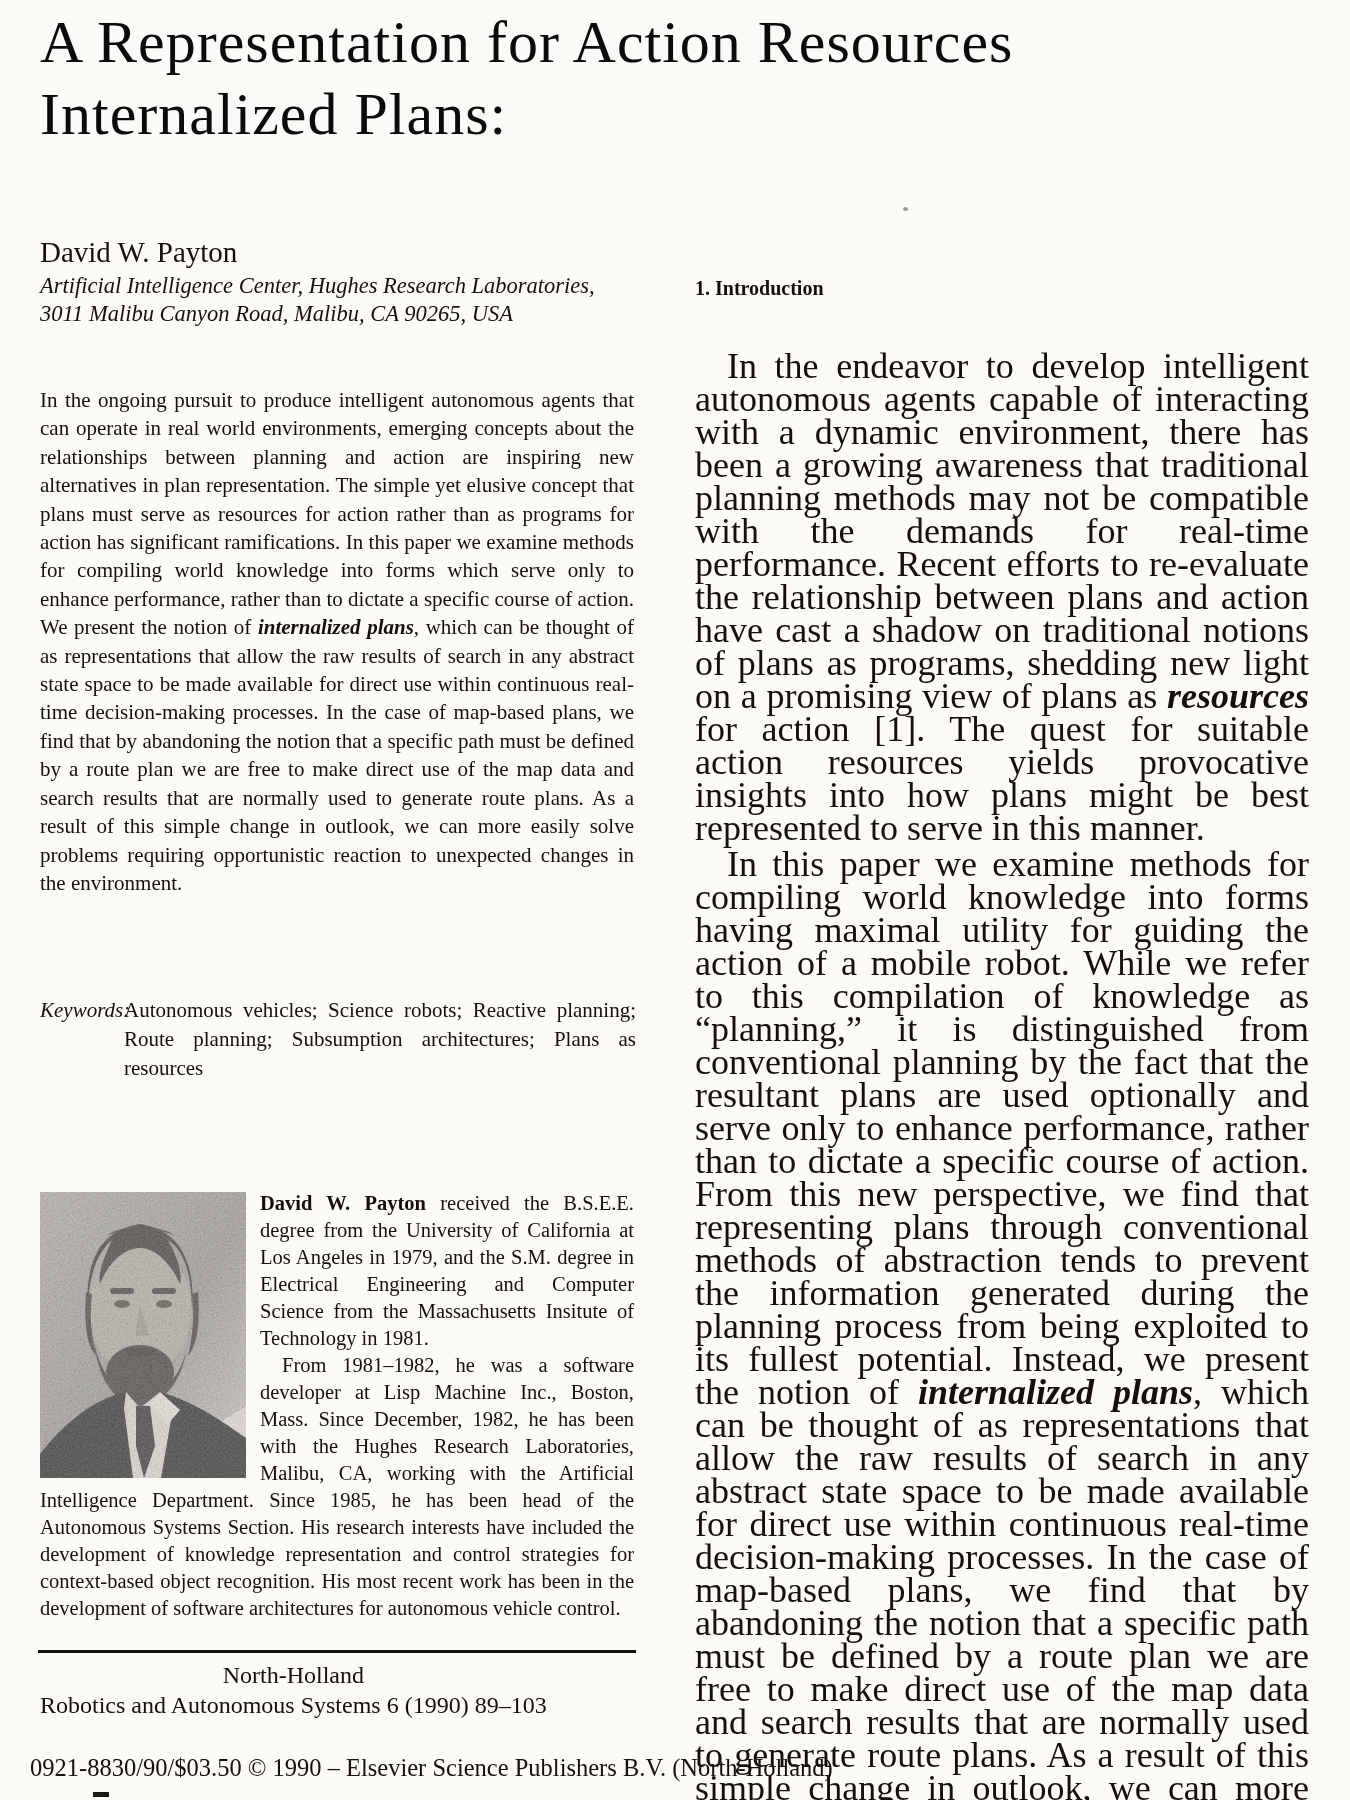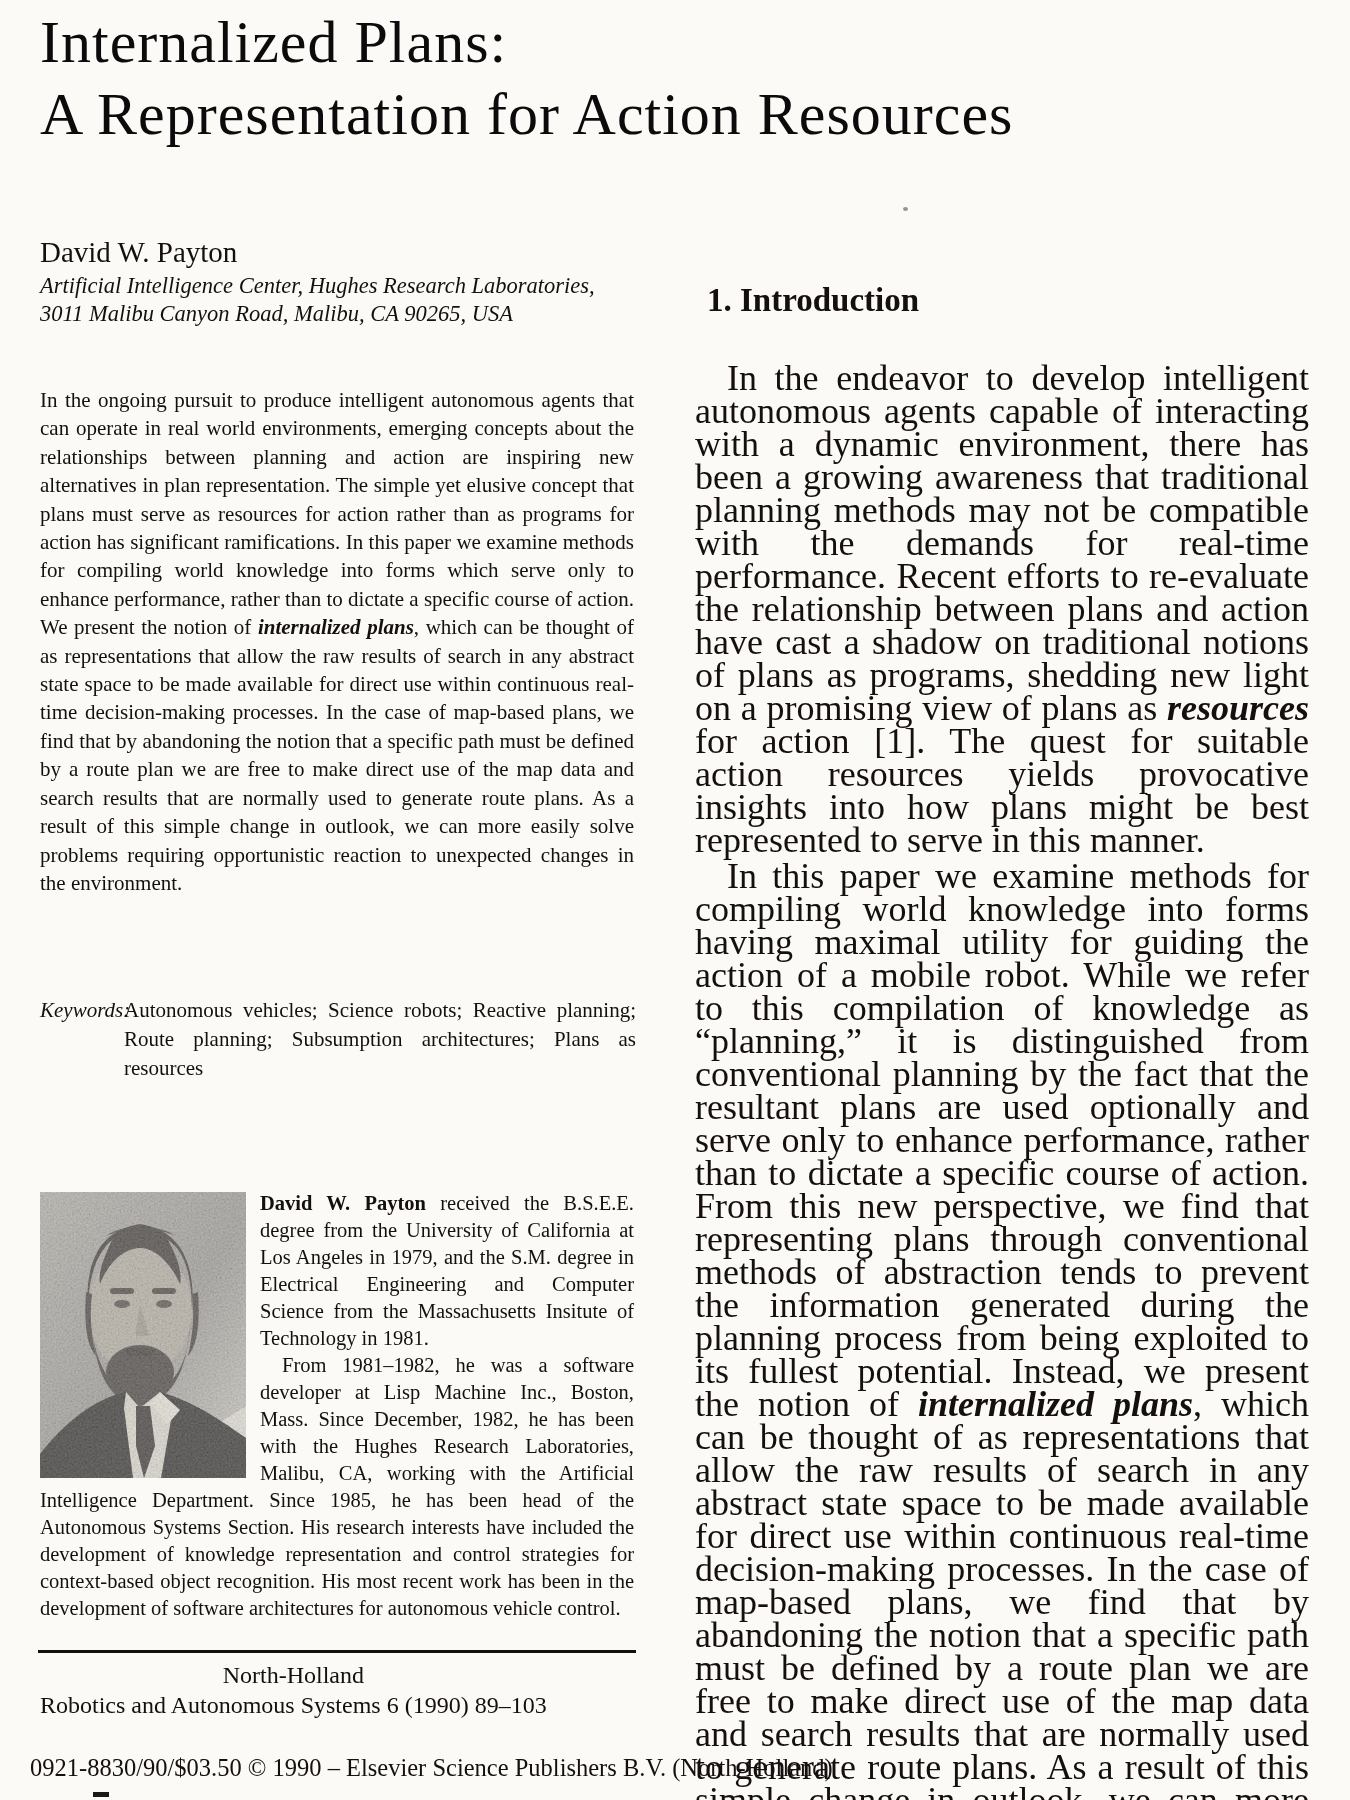--- a/index.html
+++ b/index.html
@@ -37,36 +37,36 @@
   }
   .bio p{margin:0;}
   .bio .indent{text-indent:22px;}
   .photo{float:left; width:206px; height:286px; margin:2px 14px 4px 0;}
 
   .imprint-rule{position:absolute; left:38px; top:1650px; width:598px; height:3px; background:#121010;}
   .imprint{position:absolute; left:40px; top:1660px; font-size:24px; line-height:30px;text-align:center;}
   .footer{position:absolute; left:30px; top:1754px; font-size:24.5px; line-height:28px; white-space:nowrap;}
 
   .rcol{position:absolute; left:695px; top:272px; width:614px;}
-  .rcol h2{margin:12px; font-size:33px; line-height:32px; font-weight:bold;}
+  .rcol h2{margin:0; font-size:20px; line-height:32px; font-weight:bold;}
   .rcol p{margin:0; font-size:36px; line-height:33px; text-align:justify; text-indent:32px;}
   .rcol p.first{margin-top:46px;}
   .rcol p.second{margin-top:3px;}
 
   .speck{position:absolute; left:903px; top:207px; width:5px; height:4px; background:#989490; border-radius:50%;}
   .edge-mark{position:absolute; left:93px; top:1792px; width:16px; height:5px; background:#1b1917;}
 </style>
 </head>
 <body>
 
 <div class="page">
 
   <div class="title">
+    <div>A Representation for Action Resources</div>
     <div>Internalized Plans:</div>
-    <div>A Representation for Action Resources</div>
   </div>
 
   <div class="author-name">David W. Payton</div>
 
   <div class="affiliation">
     <div>Artificial Intelligence Center, Hughes Research Laboratories,</div>
     <div>3011 Malibu Canyon Road, Malibu, CA 90265, USA</div>
   </div>
 
   <div class="abstract"><span>In the ongoing pursuit to produce intelligent autonomous agents that can operate in real world environments, emerging concepts about the relationships between planning and action are inspiring new alternatives in plan representation. The simple yet elusive concept that plans must serve as resources for action rather than as programs for action has significant ramifications. In this paper we examine methods for compiling world knowledge into forms which serve only to enhance performance, rather than to dictate a specific course of action. We present the notion of </span><span class="it">internalized plans</span><span>, which can be thought of as representations that allow the raw results of search in any abstract state space to be made available for direct use within continuous real-time decision-making processes. In the case of map-based plans, we find that by abandoning the notion that a specific path must be defined by a route plan we are free to make direct use of the map data and search results that are normally used to generate route plans. As a result of this simple change in outlook, we can more easily solve problems requiring opportunistic reaction to unexpected changes in the environment.</span></div>

